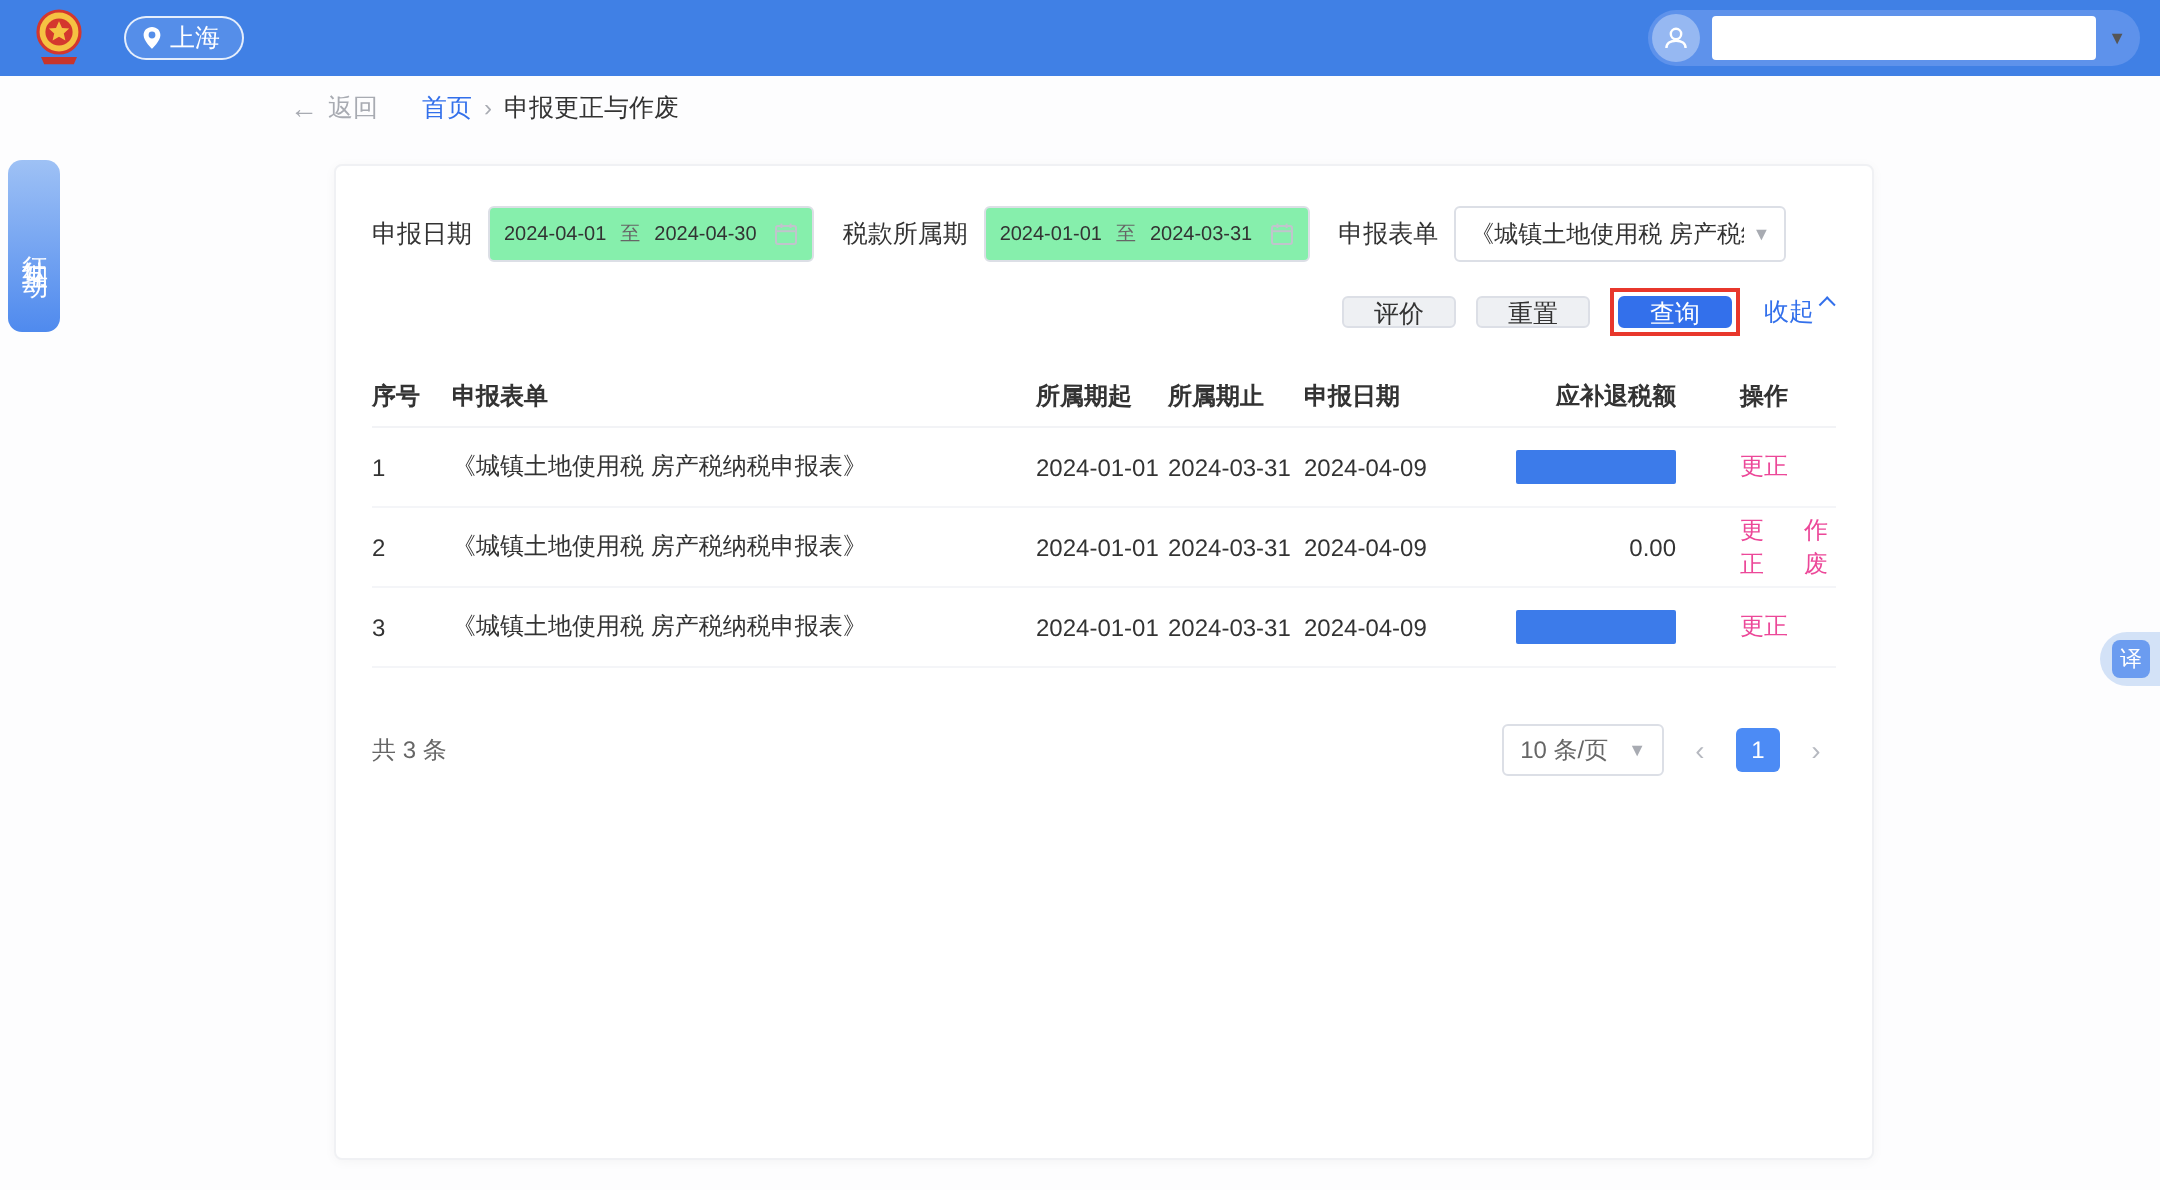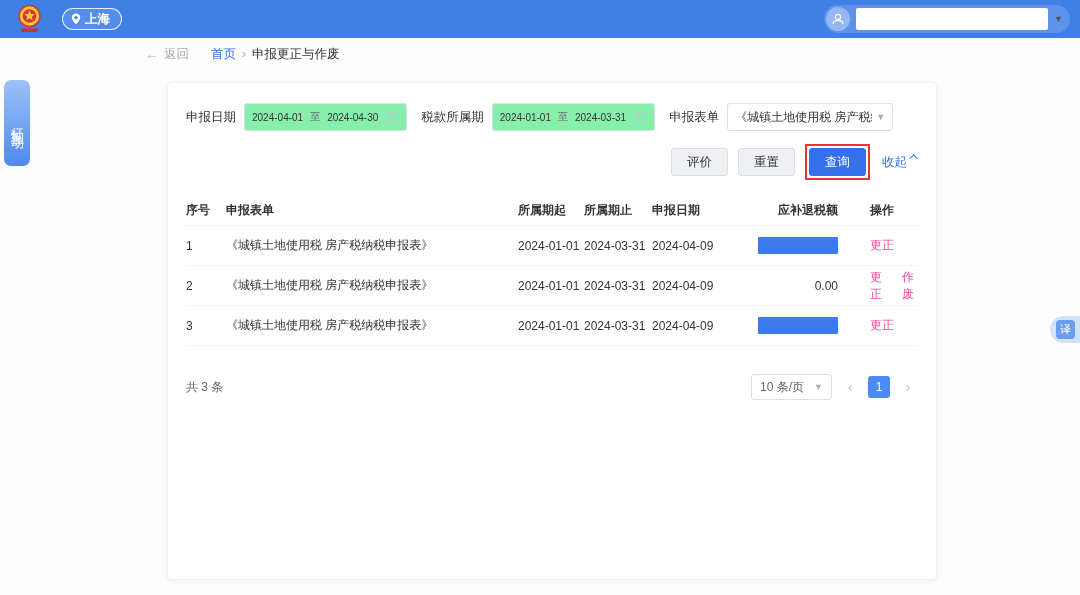--- a/index.html
+++ b/index.html
@@ -7,21 +7,21 @@
     font-family:"Liberation Sans","DejaVu Sans",sans-serif; }
   .page { position:relative; width:1080px; height:595px; }
 
   
   .app-header { position:absolute; top:0; left:0; width:1080px; height:38px;
     background:#4080E5; display:flex; align-items:center; padding:0 10px 0 16px; }
   .emblem { width:27px; height:30px; margin-right:9px; flex:0 0 auto; }
   .app-title { color:#fff; font-size:16px; font-weight:bold; letter-spacing:.5px; }
   .loc-pill { margin-left:10px; height:22px; display:flex; align-items:center; gap:4px;
     padding:0 11px 0 8px; border:1px solid rgba(255,255,255,.85); border-radius:12px;
-    background:#558EE9; color:#fff; font-size:12.5px; font-weight:bold; cursor:pointer; }
+    background:#558EE9; color:#fff; font-size:12.5px; font-weight:normal; cursor:pointer; }
   .user-area { margin-left:auto; height:28px; display:flex; align-items:center;
     background:#5E92EB; border-radius:14px; padding:0 7px 0 2px; gap:6px; width:246px; }
   .avatar { width:24px; height:24px; border-radius:50%; background:rgba(255,255,255,.35);
     display:flex; align-items:center; justify-content:center; flex:0 0 auto; }
   .user-input { flex:1; height:22px; background:#fff; border:none; border-radius:2px;
     font-size:12px; padding:0 6px; }
   .hdr-caret { color:#555; font-size:9px; line-height:1; }
 
   
   .breadcrumb-row { position:absolute; top:38px; left:0; width:1080px; height:32px;
@@ -54,21 +54,21 @@
   .gap1 { width:14px; flex:0 0 auto; }
   .select-input { display:flex; align-items:center; height:28px; border:1px solid #DCDFE6;
     border-radius:3px; padding:0 7px; margin-left:8px; font-size:12px; color:#333;
     width:166px; background:#fff; cursor:pointer; }
   .sel-text { flex:1; white-space:nowrap; overflow:hidden; }
   .sel-caret { color:#A8ABB2; font-size:9px; margin-left:4px; }
 
   
   .actions { display:flex; align-items:center; justify-content:flex-end; margin-top:13px;
     gap:10px; }
-  .btn { height:28px; padding:0 15px; font-size:12.5px; border-radius:3px; cursor:pointer;
+  .btn { height:16px; padding:0 15px; font-size:12.5px; border-radius:3px; cursor:pointer;
     border:1px solid #DCDFE6; background:#EEF0F3; color:#333;
     font-family:inherit; }
   .red-box { border:2px solid #E8372C; padding:2px 2px; display:inline-flex; }
   .btn.primary { background:#3370EB; border-color:#3370EB; color:#fff; }
   .collapse { color:#3370EB; font-size:12.5px; display:flex; gap:5px;
     cursor:pointer; margin-left:2px; }
   .chev-up { width:6px; height:6px; border-left:1.5px solid #3370EB;
     border-top:1.5px solid #3370EB; transform:rotate(45deg) translateY(2px); }
 
   

